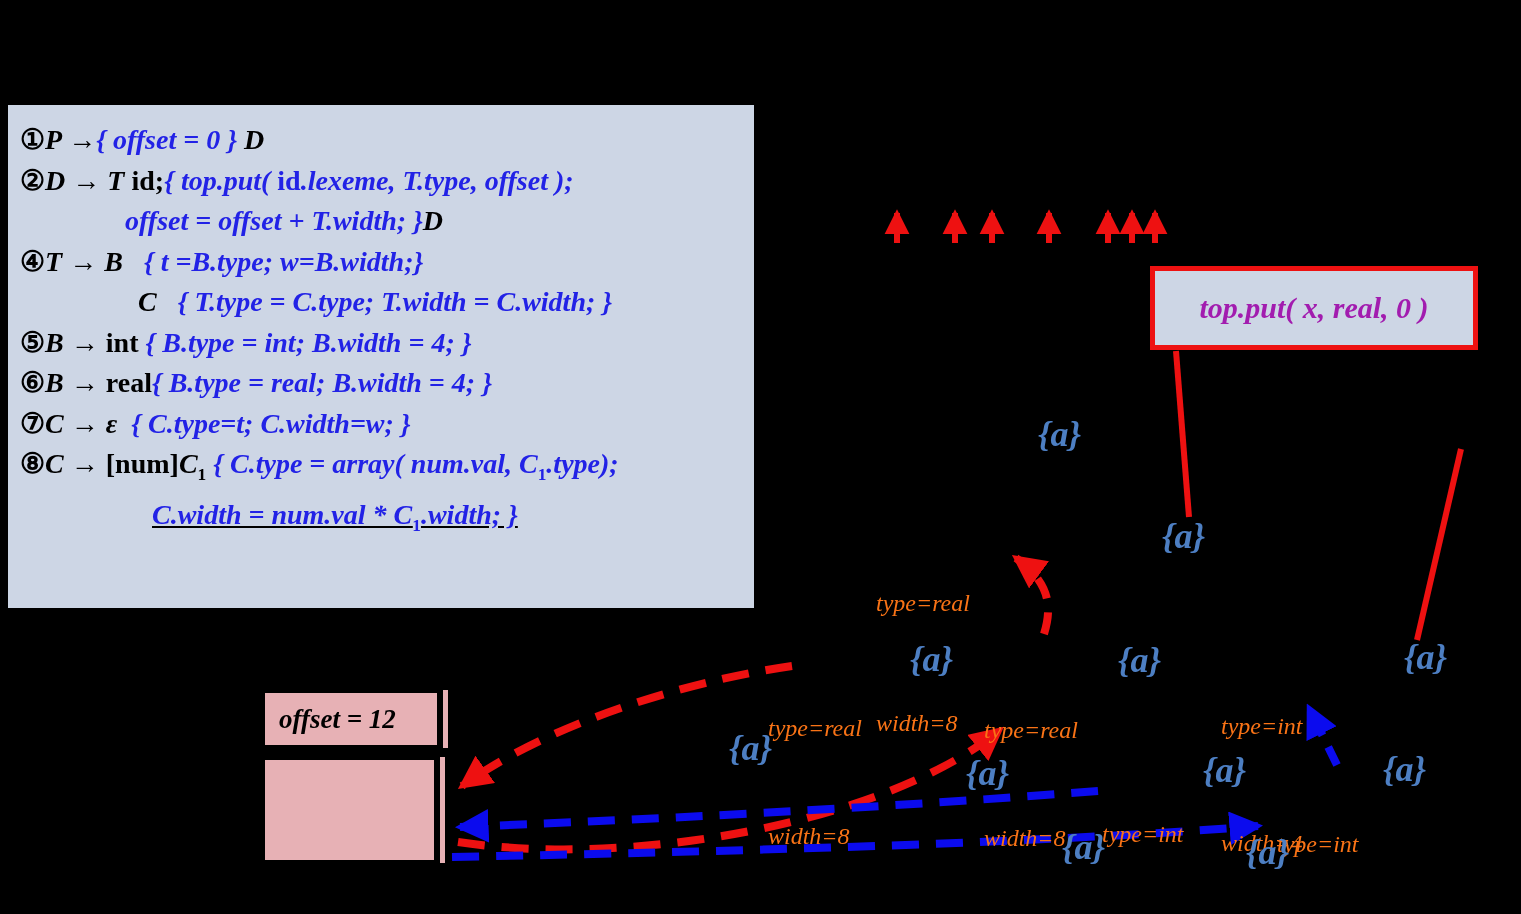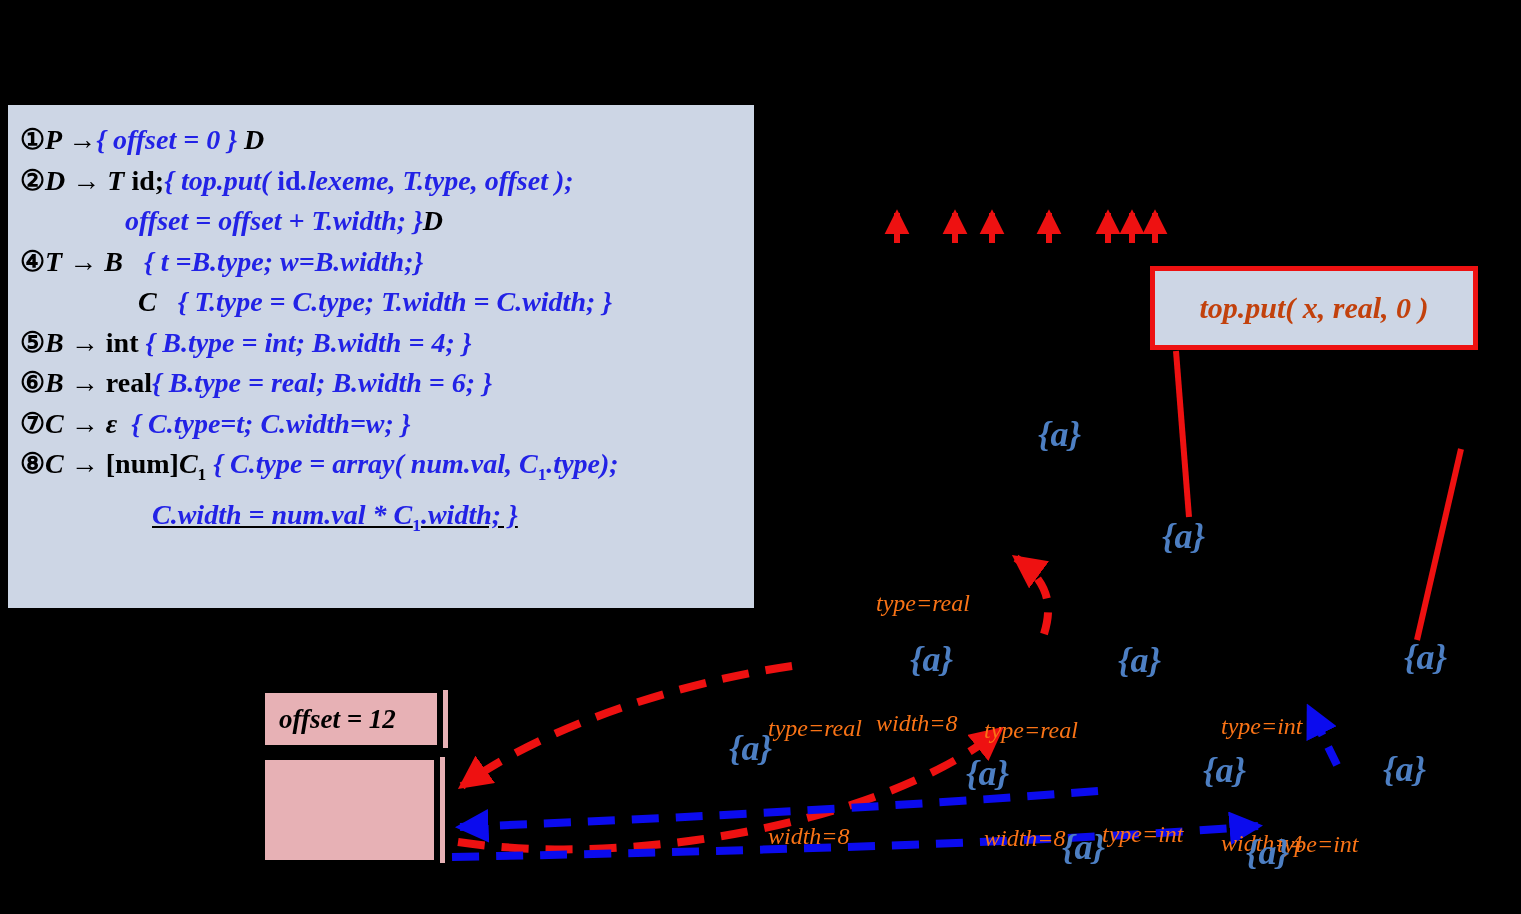--- a/index.html
+++ b/index.html
@@ -11,21 +11,21 @@
   .gpanel{position:absolute;left:8px;top:105px;width:746px;height:503px;
           background:#cdd6e5;box-sizing:border-box;padding:15px 0 0 12px;z-index:2;}
   .gline{white-space:pre;font-weight:700;font-size:28px;line-height:40.5px;color:#000;}
   .gline .blu{color:#2222e6;}
   .gline .it{font-style:italic;}
   .gline sub{font-size:62%;}
 
   
   .callout{position:absolute;background:#cdd6e5;border:5px solid #ee1111;z-index:2;
            display:flex;align-items:center;justify-content:center;box-sizing:border-box;
-           font-weight:700;font-style:italic;font-size:30px;color:#c2410c;white-space:pre;}
+           font-weight:700;font-style:italic;font-size:30px;color:#a21caf;white-space:pre;}
 
   
   .env{position:absolute;background:#e7b1b5;border:3px solid #000;box-sizing:border-box;
        color:#000;font-weight:700;font-style:italic;z-index:2;white-space:pre;}
   .sliver{position:absolute;background:#e7b1b5;z-index:2;}
 
   
   .note{position:absolute;z-index:3;color:#f97316;font-weight:400;font-style:italic;
         font-size:24px;line-height:36px;white-space:pre;}
 
@@ -71,21 +71,21 @@
   </svg>
 
   <div class="gpanel">
     <div>
         <div class="gline"><span class="blk">①</span><span class="blk it">P </span><span class="blk">→</span><span class="blu it">{ offset = 0 } </span><span class="blk it">D</span></div>
         <div class="gline"><span class="blk">②</span><span class="blk it">D </span><span class="blk">→ </span><span class="blk it">T </span><span class="blk">id;</span><span class="blu it">{ top.put( </span><span class="blu">id</span><span class="blu it">.lexeme, T.type, offset );</span></div>
         <div class="gline" style="padding-left: 105px;"><span class="blu it">offset = offset + T.width; }</span><span class="blk it">D</span></div>
         <div class="gline"><span class="blk">④</span><span class="blk it">T </span><span class="blk">→ </span><span class="blk it">B</span><span class="blk">   </span><span class="blu it">{ t =B.type; w=B.width;}</span></div>
         <div class="gline" style="padding-left: 118px;"><span class="blk it">C</span><span class="blk">   </span><span class="blu it">{ T.type = C.type; T.width = C.width; }</span></div>
         <div class="gline"><span class="blk">⑤</span><span class="blk it">B </span><span class="blk">→ </span><span class="blk">int </span><span class="blu it">{ B.type = int; B.width = 4; }</span></div>
-        <div class="gline"><span class="blk">⑥</span><span class="blk it">B </span><span class="blk">→ </span><span class="blk">real</span><span class="blu it">{ B.type = real; B.width = 6; }</span></div>
+        <div class="gline"><span class="blk">⑥</span><span class="blk it">B </span><span class="blk">→ </span><span class="blk">real</span><span class="blu it">{ B.type = real; B.width = 4; }</span></div>
         <div class="gline"><span class="blk">⑦</span><span class="blk it">C </span><span class="blk">→ </span><span class="blk it">ε  </span><span class="blu it">{ C.type=t; C.width=w; }</span></div>
         <div class="gline"><span class="blk">⑧</span><span class="blk it">C </span><span class="blk">→ </span><span class="blk">[num]</span><span class="blk it">C</span><sub class="blk">1</sub><span class="blk"> </span><span class="blu it">{ C.type = array( num.val, C</span><sub class="blu">1</sub><span class="blu it">.type);</span></div>
         <div class="gline" style="padding-left: 132px; text-decoration: underline;"><span class="blu it">C.width = num.val * C</span><sub class="blu">1</sub><span class="blu it">.width; }</span></div>
       </div>
   </div>
 
   <div class="callout" style="left:1150px;top:266px;width:328px;height:84px;">
     <span>top.put( x, real, 0 )</span>
   </div>
 

